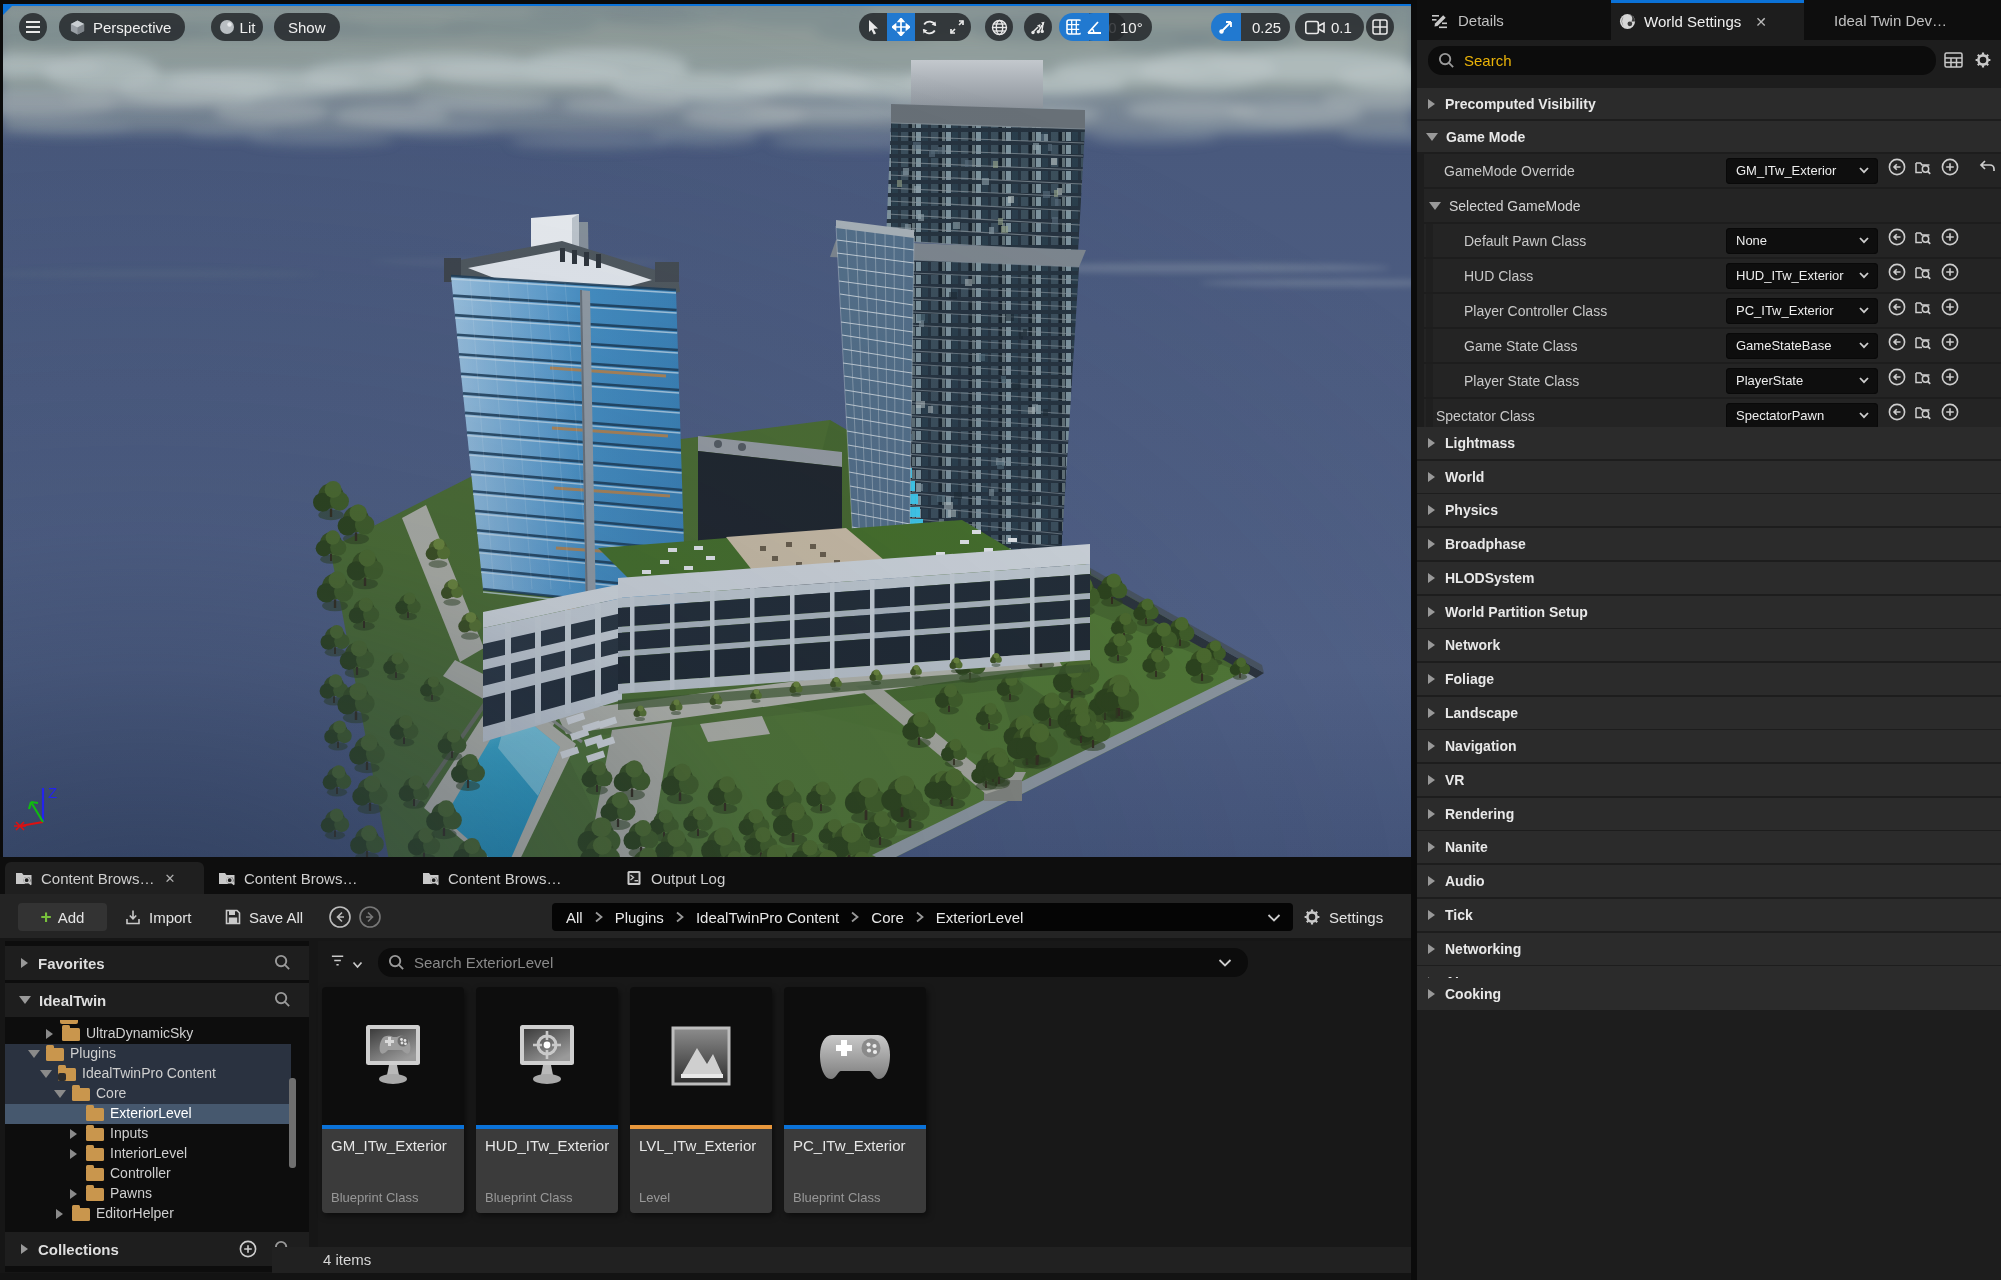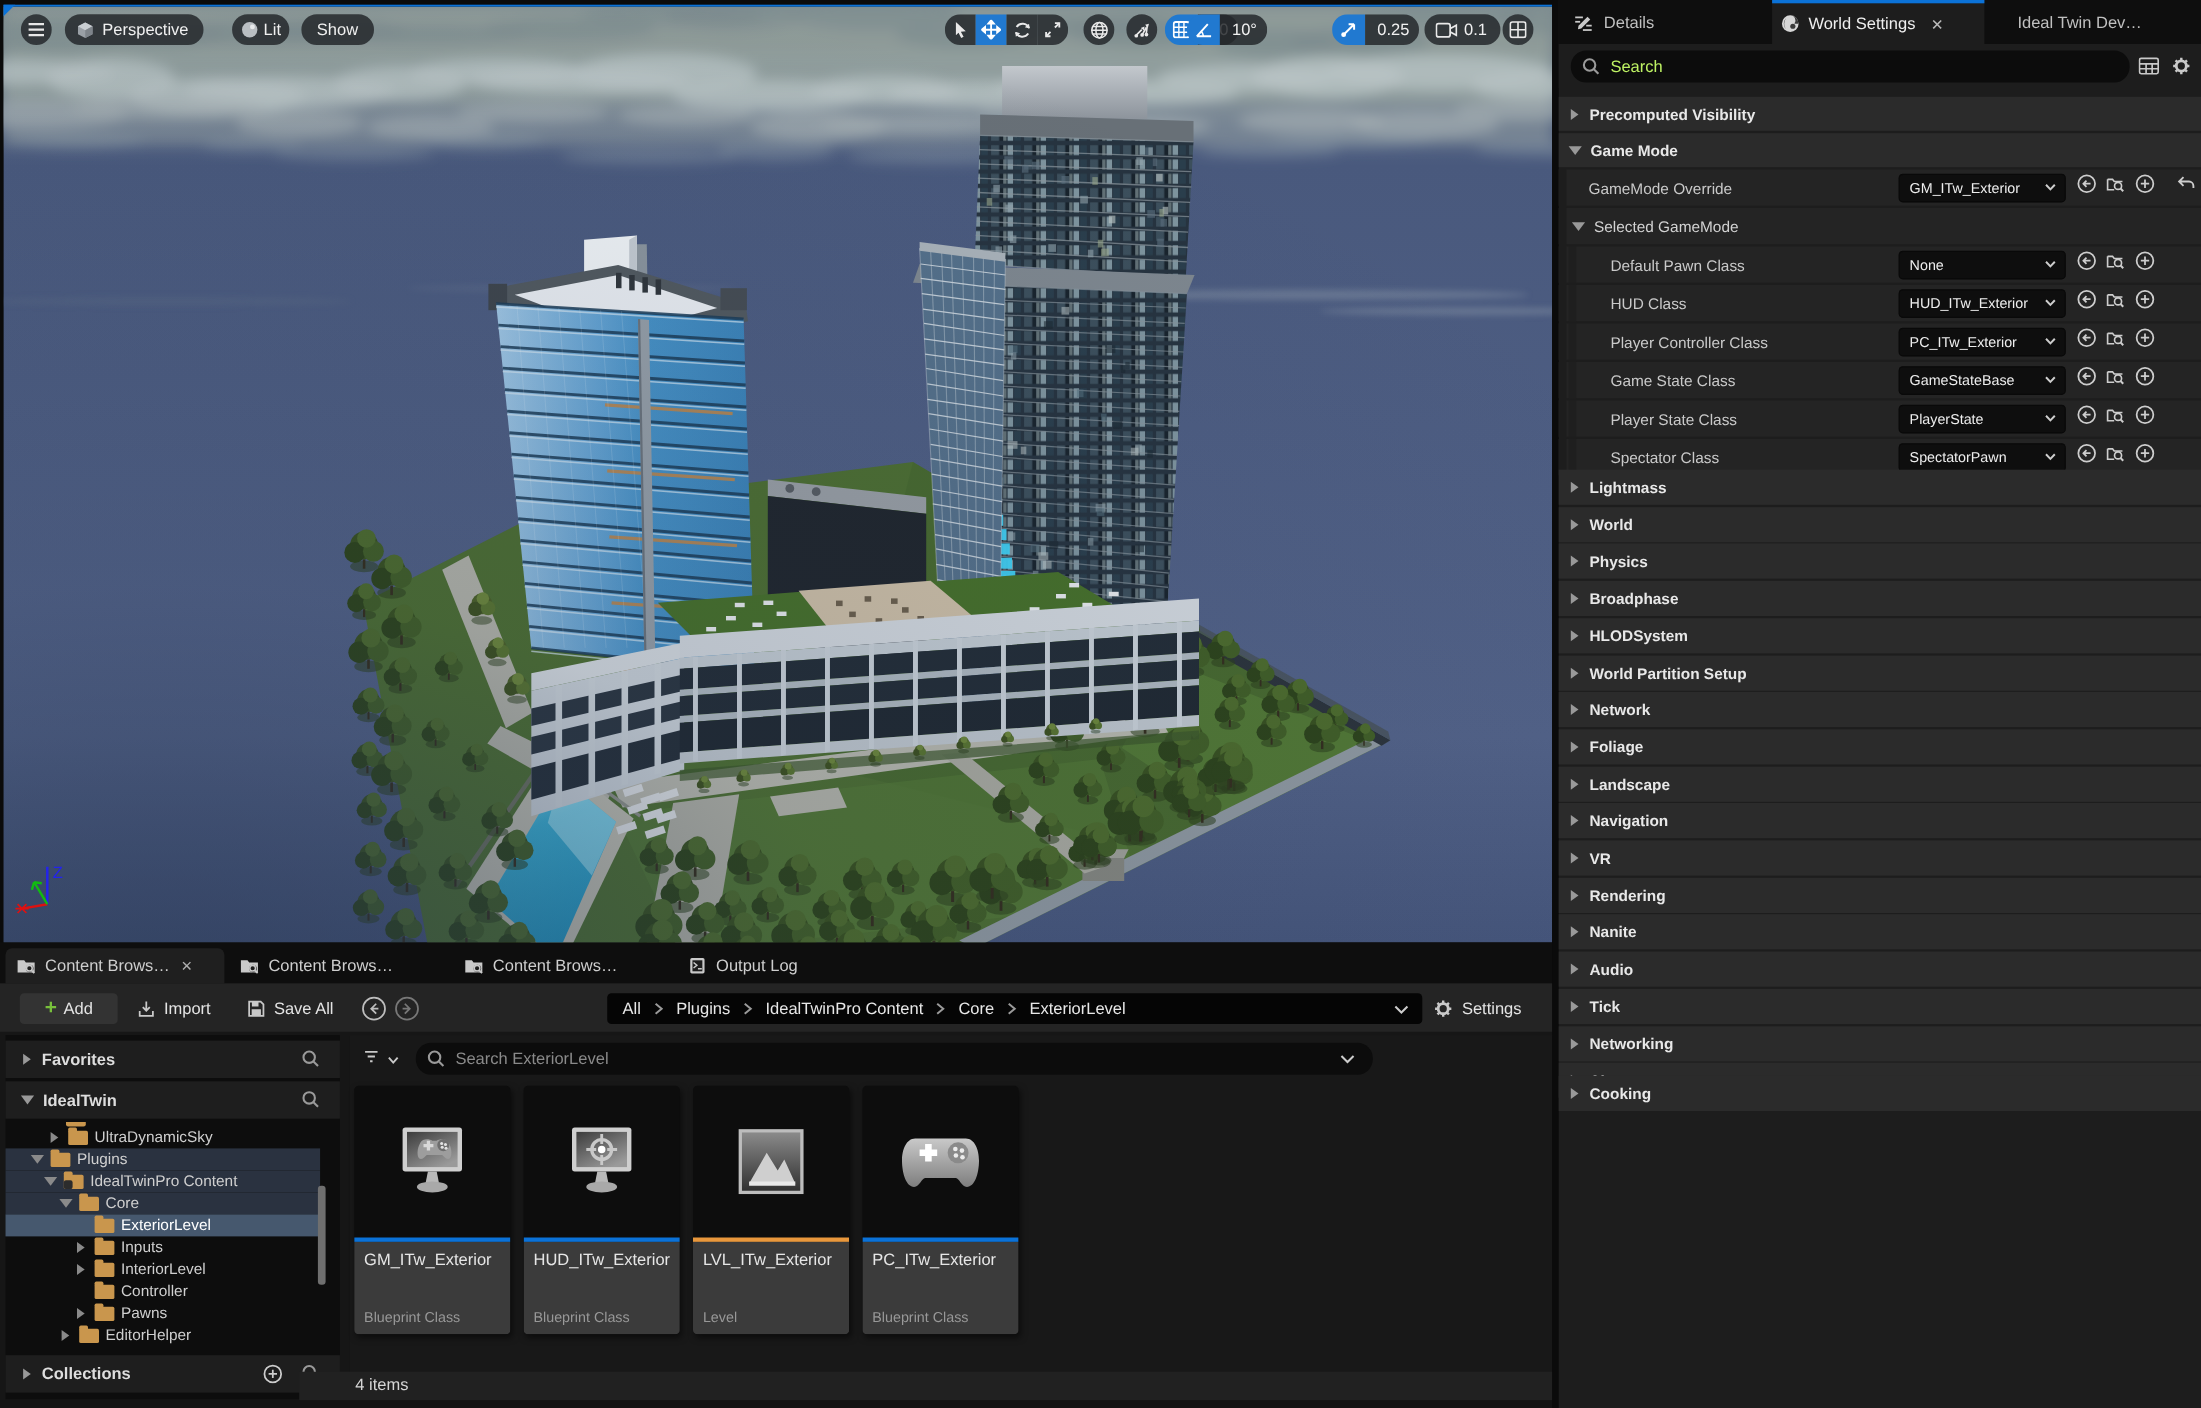--- a/index.html
+++ b/index.html
@@ -795,21 +795,21 @@
       </svg>Details</div>
     <div class="rtab active" style="left:194px;width:193px;padding-left:8px"><svg width="17" height="17" viewBox="0 0 18 18" style="margin-right:8px">
         <use href="#i-globe"></use>
       </svg>World Settings<span style="margin-left:14px;color:#b9b9b9;font-size:14px">✕</span></div>
     <div class="rtab" style="left:405px;width:179px;padding-left:12px">Ideal Twin Dev…</div>
     <div class="abs" style="left:0;top:40px;width:584px;height:40px;background:#1d1d1d"></div>
     <div class="abs" style="left:11px;top:46px;width:508px;height:29px;background:#0c0c0c;border-radius:14px;display:flex;align-items:center;padding-left:10px">
       <svg width="17" height="17" viewBox="0 0 18 18" style="margin-right:9px">
         <use href="#i-mag"></use>
       </svg>
-      <span style="color:#bef264;font-size:15px">Search</span>
+      <span style="color:#eab308;font-size:15px">Search</span>
     </div>
     <div class="abs" style="left:527px;top:51px"><svg width="20" height="18">
         <g fill="none" stroke="#c9c9c9" stroke-width="1.5">
           <rect x="1" y="2" width="17" height="14" rx="1.5"></rect>
           <line x1="1" y1="7" x2="18" y2="7"></line>
           <line x1="7" y1="7" x2="7" y2="16"></line>
           <line x1="12.5" y1="7" x2="12.5" y2="16"></line>
           <line x1="1" y1="11.5" x2="18" y2="11.5"></line>
         </g>
       </svg></div>
@@ -923,21 +923,21 @@
       <div class="abs" style="left:497px;top:4px"><svg width="18" height="18" viewBox="0 0 18 18">
           <use href="#i-ffind"></use>
         </svg></div>
       <div class="abs" style="left:524px;top:4px"><svg width="18" height="18" viewBox="0 0 18 18">
           <use href="#i-plusc"></use>
         </svg></div>
     </div>
     <div class="srow prow" style="top:399px;height:33px">
       <div class="abs" style="left:0;top:0;width:7px;height:100%;background:#1d1d1d"></div>
       <div class="abs" style="left:9px;top:0;width:7px;height:100%;background:#1f1f1f"></div>
-      <span style="margin-left:47px">Spectator Class</span>
+      <span style="margin-left:19px">Spectator Class</span>
       <div class="combo" style="left:309px">SpectatorPawn<span class="ch"><svg width="12" height="12">
             <path d="M2,4 L6,8.2 L10,4" fill="none" stroke="#cdcdcd" stroke-width="1.8"></path>
           </svg></span></div>
       <div class="abs" style="left:471px;top:4px"><svg width="18" height="18" viewBox="0 0 18 18">
           <use href="#i-arrc"></use>
         </svg></div>
       <div class="abs" style="left:497px;top:4px"><svg width="18" height="18" viewBox="0 0 18 18">
           <use href="#i-ffind"></use>
         </svg></div>
       <div class="abs" style="left:524px;top:4px"><svg width="18" height="18" viewBox="0 0 18 18">

